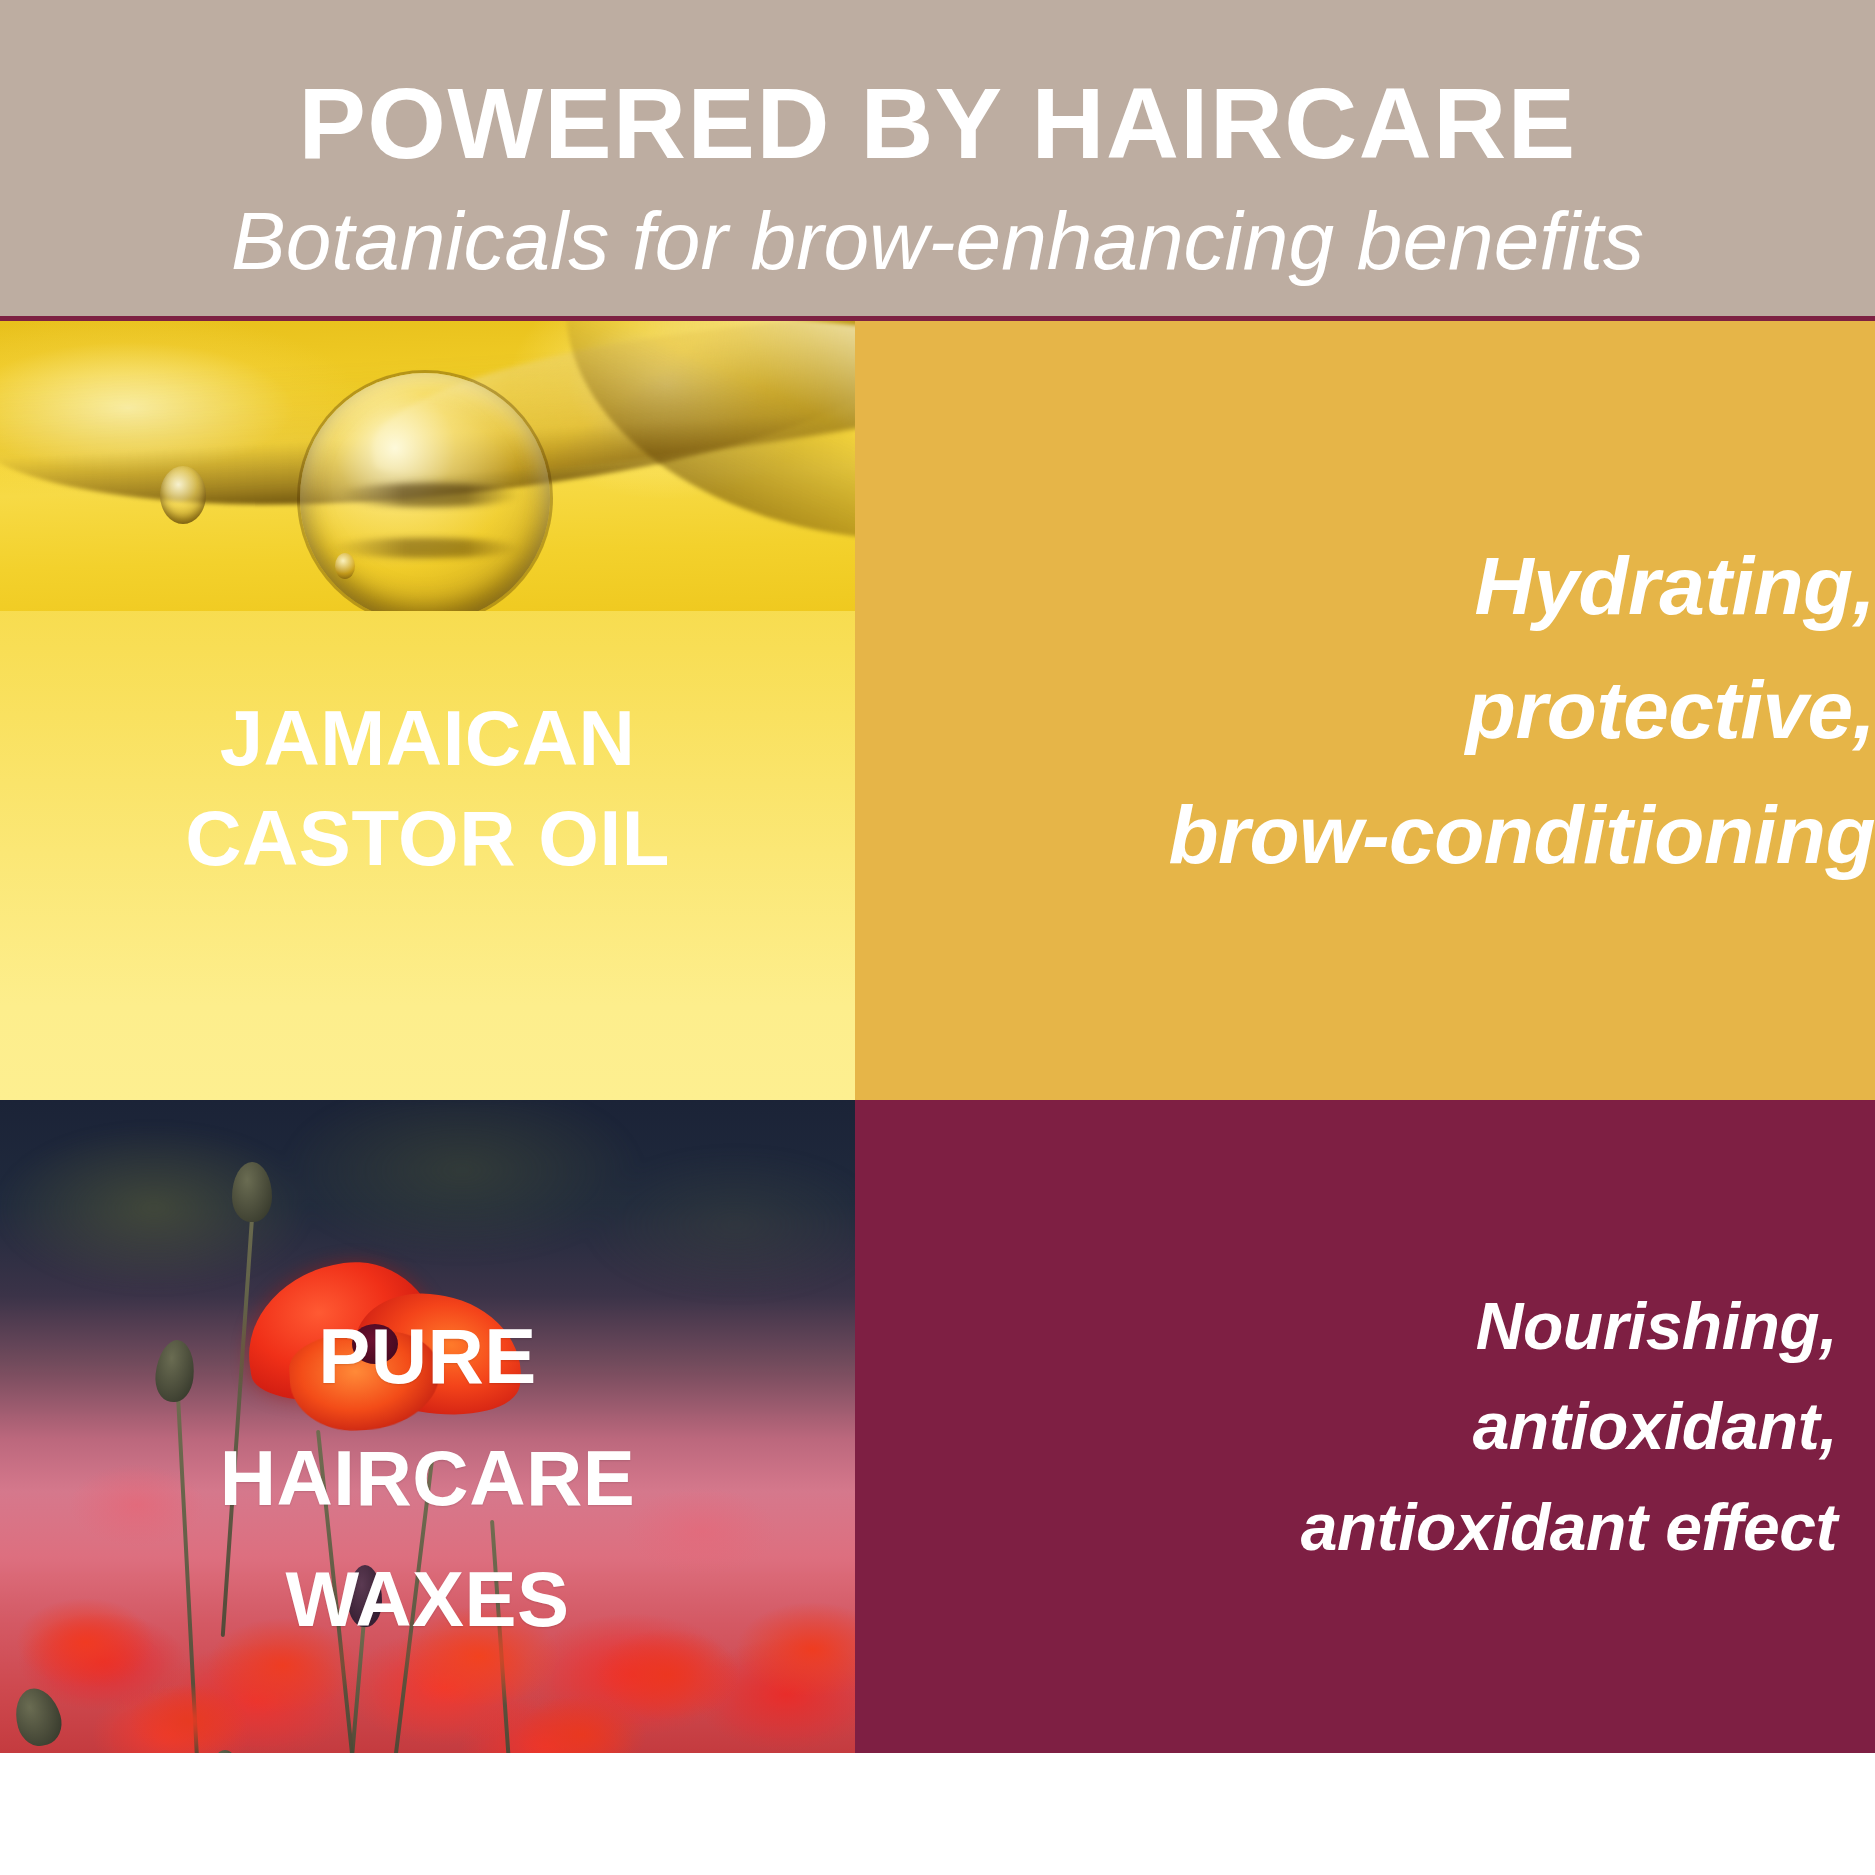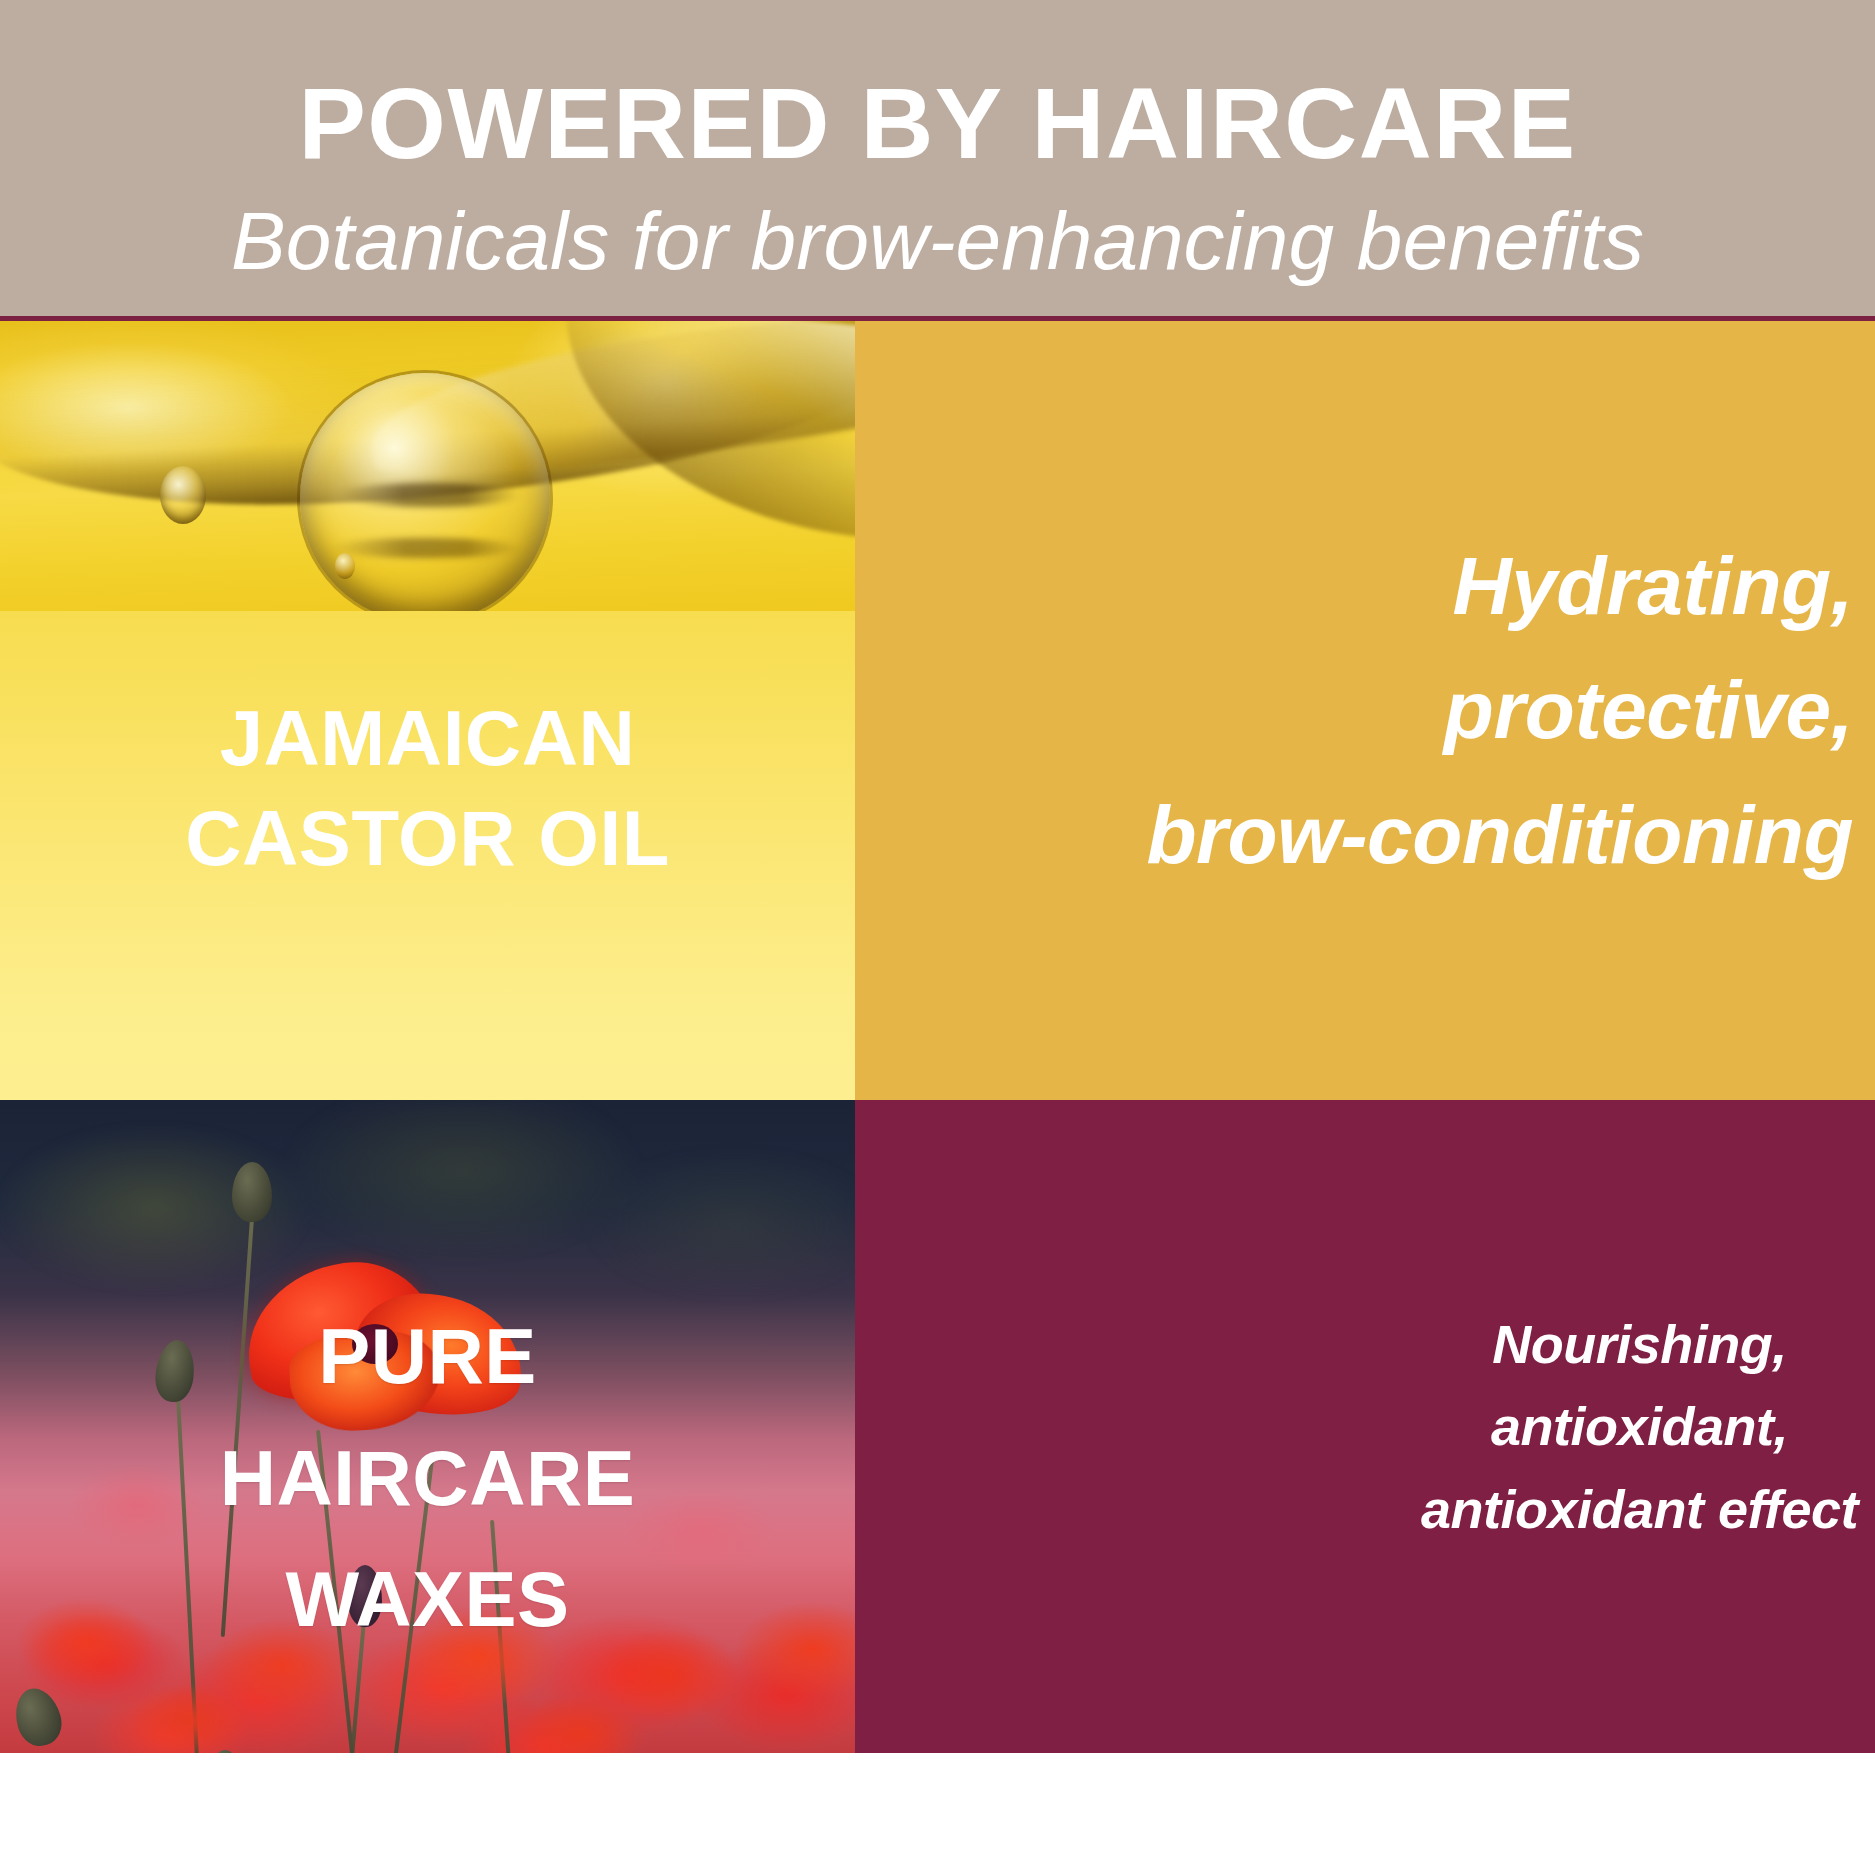--- a/index.html
+++ b/index.html
@@ -213,21 +213,20 @@
     justify-content: flex-end;
   }
   .benefit-text {
     color: #ffffff;
     font-family: "Liberation Sans", sans-serif;
     font-style: italic;
     font-weight: bold;
     font-size: 82px;
     line-height: 1.52;
     text-align: right;
-    padding-right: 22px;
     letter-spacing: -0.5px;
   }
 
   
   .cell-poppy {
     background: #d946ef;
   }
   .poppy-photo {
     position: absolute;
     inset: 0;
@@ -362,24 +361,24 @@
     background: #7e1f43;
     display: flex;
     align-items: center;
     justify-content: flex-end;
   }
   .benefit-text-maroon {
     color: #ffffff;
     font-family: "Liberation Sans", sans-serif;
     font-style: italic;
     font-weight: bold;
-    font-size: 54px;
+    font-size: 66px;
     line-height: 1.52;
-    text-align: center;
-    padding-right: 17px;
+    text-align: right;
+    padding-right: 38px;
     letter-spacing: -0.5px;
   }
 
   .nowrap { white-space: nowrap; }
 </style>
 </head>
 <body>
 
 <div class="poster">
 

